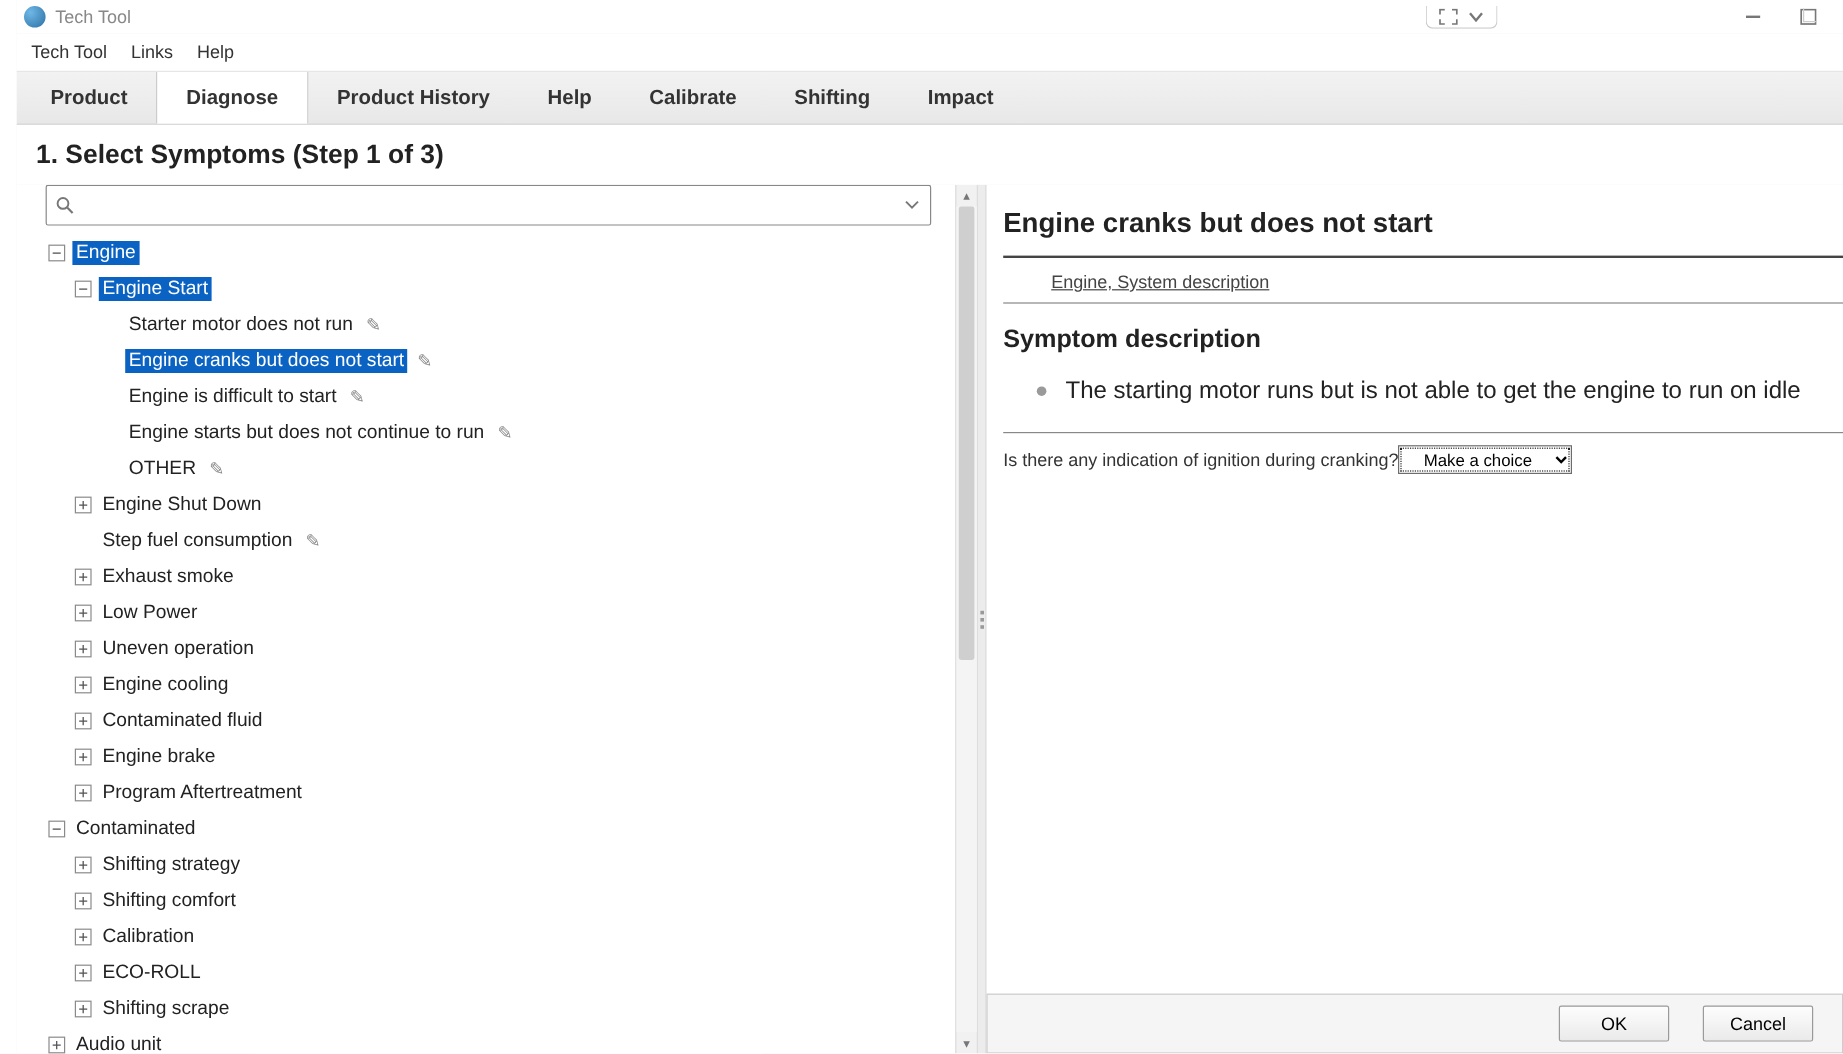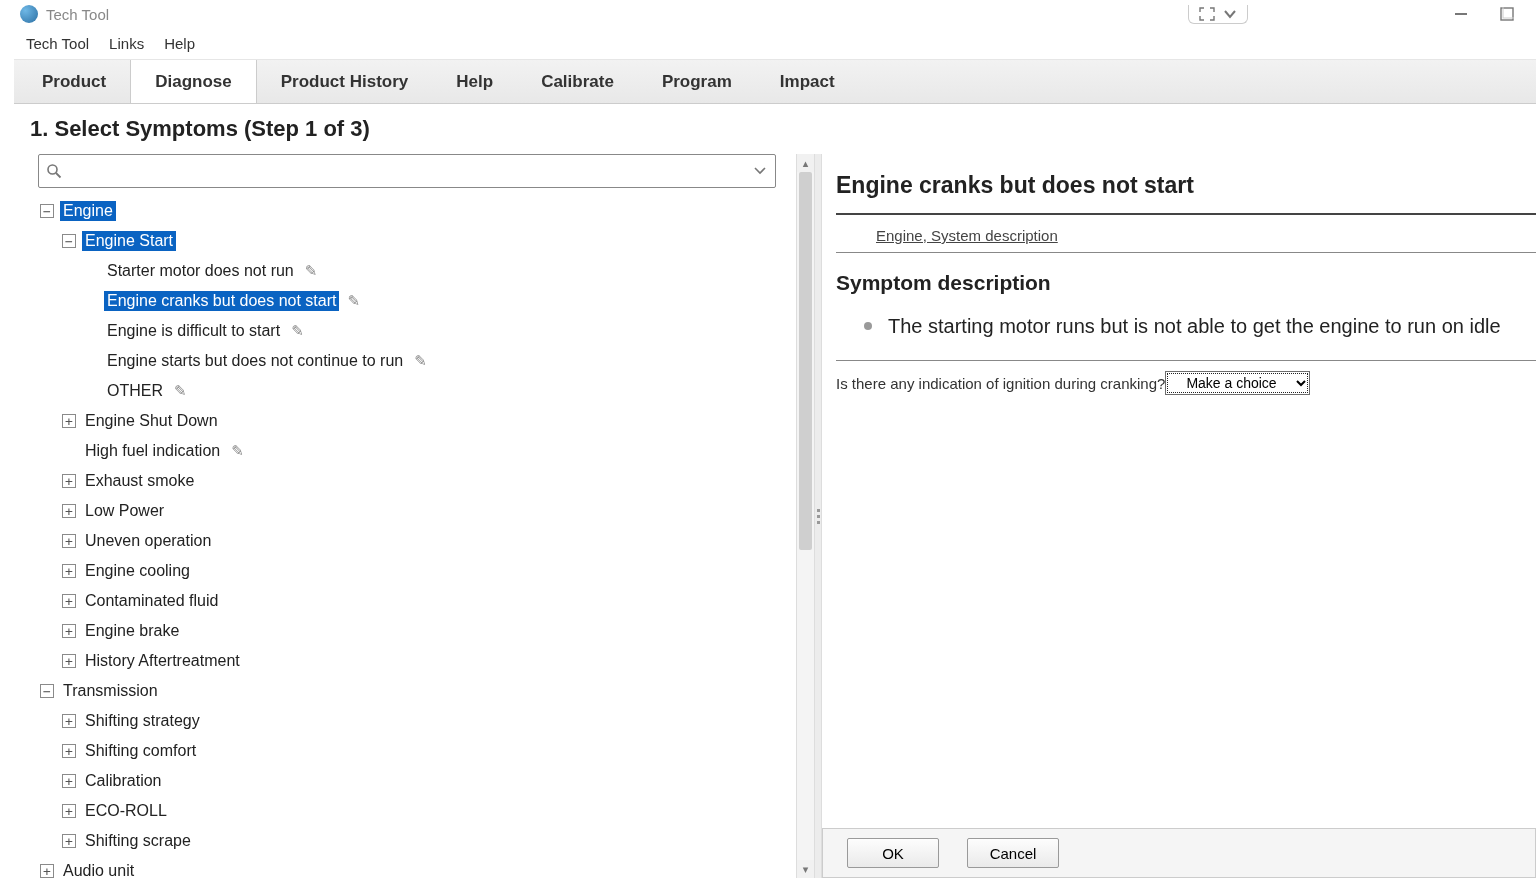--- a/index.html
+++ b/index.html
@@ -220,20 +220,21 @@
     background:#fff;
   }
   .right-spacer{flex:1;}
   .button-bar {
     height: 50px;
     background:#f5f5f5;
     border:1px solid #ccc;
     margin-left: -14px;
     display:flex;
     align-items:center;
+    justify-content:flex-end;
     gap: 28px;
     padding: 0 24px;
   }
   .button-bar button {
     min-width: 92px;
     height: 30px;
     background: linear-gradient(#fdfdfd,#eaeaea);
     border:1px solid #9a9a9a;
     border-radius:2px;
     font-size:15px;
@@ -285,21 +286,21 @@
     <span>Links</span>
     <span>Help</span>
   </div>
 
   <div class="tabbar">
     <div class="tab">Product</div>
     <div class="tab active">Diagnose</div>
     <div class="tab">Product History</div>
     <div class="tab">Help</div>
     <div class="tab">Calibrate</div>
-    <div class="tab">Program</div>
+    <div class="tab">Shifting</div>
     <div class="tab">Impact</div>
   </div>
 
   <div class="page-heading">1. Select Symptoms (Step 1 of 3)</div>
 
   <div class="content">
 
     <div class="left-pane">
       <div class="search-box">
         <span class="mag">
@@ -372,21 +373,21 @@
                 </li>
                 <li>
                     <div class="row">
                       <span class="exp">+</span>
                       <span class="lbl">Engine Shut Down</span>
                     </div>
                   </li>
                 <li>
                     <div class="row">
                       <span class="exp-placeholder"></span>
-                      <span class="lbl">High fuel indication</span>
+                      <span class="lbl">Step fuel consumption</span>
                       <span class="pencil">✎</span>
                     </div>
                   </li>
                 <li>
                     <div class="row">
                       <span class="exp">+</span>
                       <span class="lbl">Exhaust smoke</span>
                     </div>
                   </li>
                 <li>
@@ -415,30 +416,30 @@
                   </li>
                 <li>
                     <div class="row">
                       <span class="exp">+</span>
                       <span class="lbl">Engine brake</span>
                     </div>
                   </li>
                 <li>
                     <div class="row">
                       <span class="exp">+</span>
-                      <span class="lbl">History Aftertreatment</span>
+                      <span class="lbl">Program Aftertreatment</span>
                     </div>
                   </li>
               </ul>
             </li>
 
             <li>
               <div class="row">
                 <span class="exp">−</span>
-                <span class="lbl">Transmission</span>
+                <span class="lbl">Contaminated</span>
               </div>
               <ul>
                 <li>
                     <div class="row">
                       <span class="exp">+</span>
                       <span class="lbl">Shifting strategy</span>
                     </div>
                   </li>
                 <li>
                     <div class="row">

